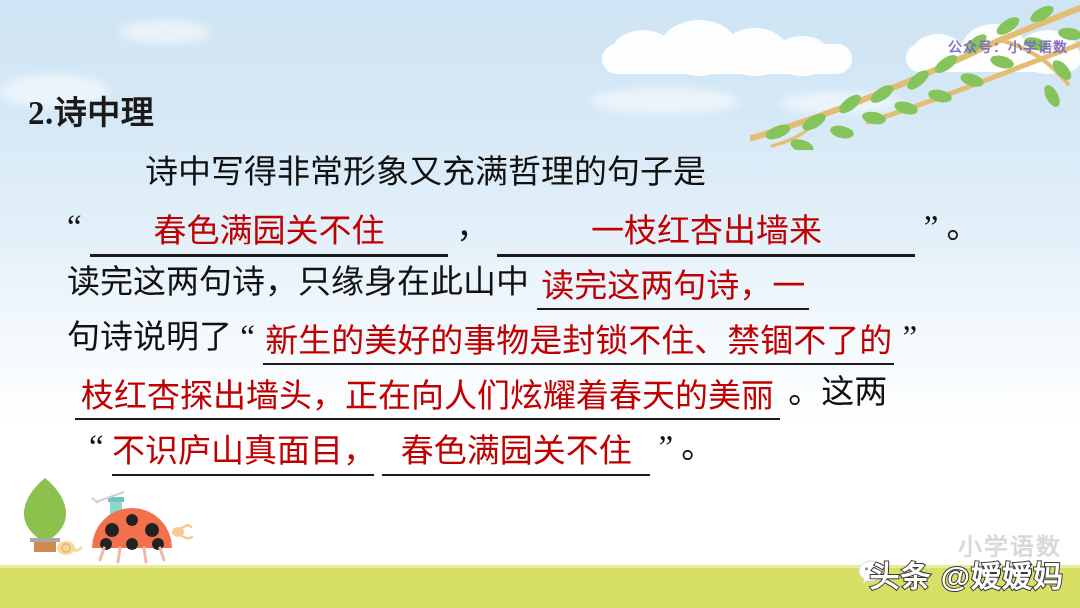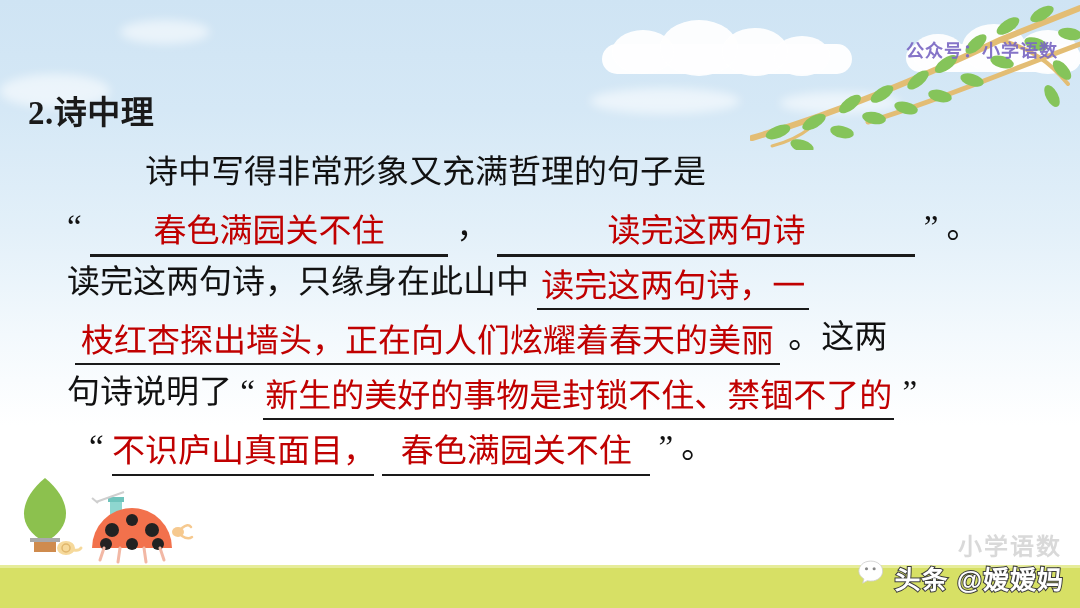--- a/index.html
+++ b/index.html
@@ -115,23 +115,23 @@
     border-bottom: 2px solid #1a1a1a;
     display: inline-block;
     line-height: 44px;
     height: 44px;
     vertical-align: -4px;
   }
 
   
   .wm-top {
     position: absolute;
-    right: 22px;
+    right: 12px;
     top: 36px;
-    font-size: 18px;
+    font-size: 14px;
     font-weight: bold;
     color: #7b69c4;
     letter-spacing: 1px;
     font-family: Liberation Serif, serif;
     opacity: .92;
   }
   .wm-ghost {
     position: absolute;
     right: 18px;
     bottom: 46px;
@@ -139,21 +139,21 @@
     font-weight: bold;
     color: rgba(120,120,120,.28);
     letter-spacing: 2px;
     font-family: "Liberation Sans", sans-serif;
     white-space: nowrap;
   }
   .wm-bottom {
     position: absolute;
     right: 16px;
     bottom: 12px;
-    font-size: 26px;
+    font-size: 30px;
     font-weight: bold;
     color: #ffffff;
     letter-spacing: 1px;
     font-family: "Liberation Sans", sans-serif;
     -webkit-text-stroke: 2px #3a3a3a;
     paint-order: stroke fill;
     white-space: nowrap;
   }
   .wm-logo {
     position: absolute;
@@ -224,40 +224,40 @@
   <div class="body-block">
 
     <div class="line ln-indent">
       <span>诗中写得非常形象又充满哲理的句子是</span>
     </div>
 
     <div class="line">
       <span class="quote">“</span>
       <span class="blank red" style="width:358px;">春色满园关不住</span>
       <span class="blk">，</span>
-      <span class="blank red" style="width:418px;">读完这两句诗</span>
+      <span class="blank red" style="width:418px;">一枝红杏出墙来</span>
       <span class="quote">”</span>
       <span class="quote">。</span>
     </div>
 
     <div class="line">
       <span>读完这两句诗，只缘身在此山中</span>
       <span class="ul-red red" style="padding:0 4px;">读完这两句诗，一</span>
-    </div>
-
-    <div class="line ln-indent" style="padding-left:8px;">
-      <span class="ul-red red" style="padding:0 6px;">枝红杏探出墙头，正在向人们炫耀着春天的美丽</span>
-      <span class="blk">。这两</span>
     </div>
 
     <div class="line">
       <span>句诗说明了</span>
       <span class="quote">“</span>
       <span class="ul-red red" style="padding:0 2px;">新生的美好的事物是封锁不住、禁锢不了的</span>
       <span class="quote">”</span>
+    </div>
+
+    <div class="line ln-indent" style="padding-left:8px;">
+      <span class="ul-red red" style="padding:0 6px;">枝红杏探出墙头，正在向人们炫耀着春天的美丽</span>
+      <span class="blk">。这两</span>
     </div>
 
 
     <div class="line" style="padding-left:22px;">
       <span class="quote">“</span>
       <span class="blank red thin" style="width:262px;">不识庐山真面目，</span>
       <span class="blank red thin" style="width:268px;">春色满园关不住</span>
       <span class="quote">”</span>
       <span class="quote">。</span>
     </div>

